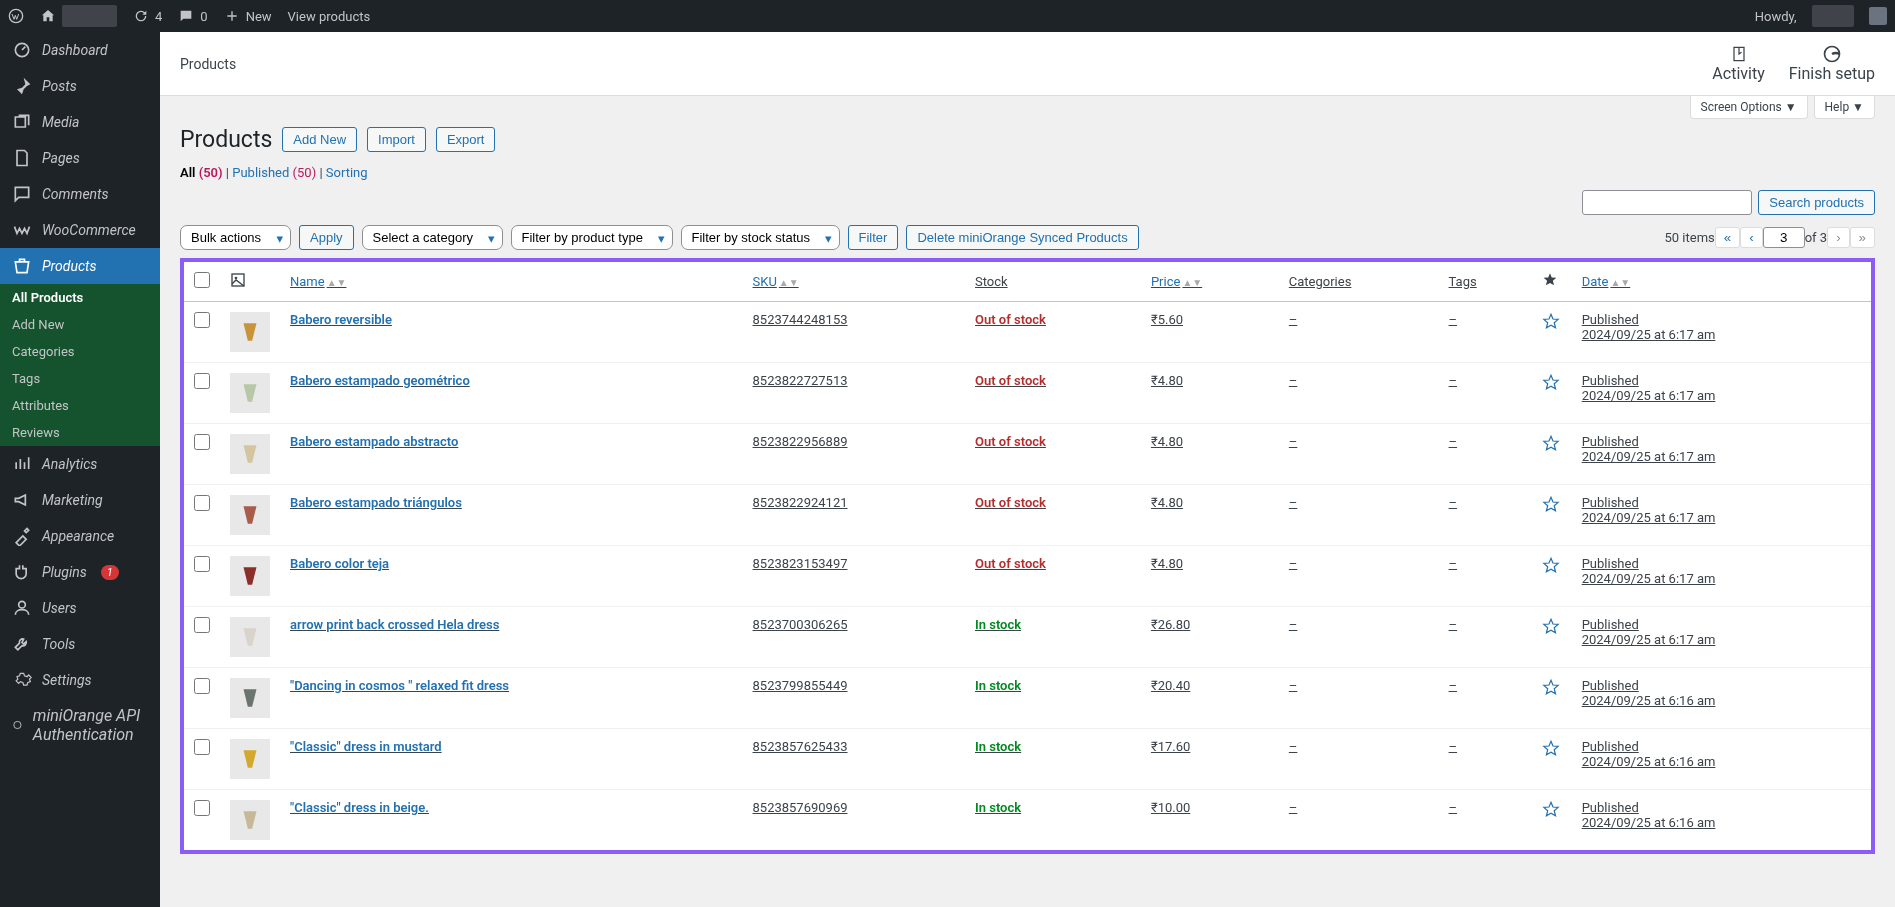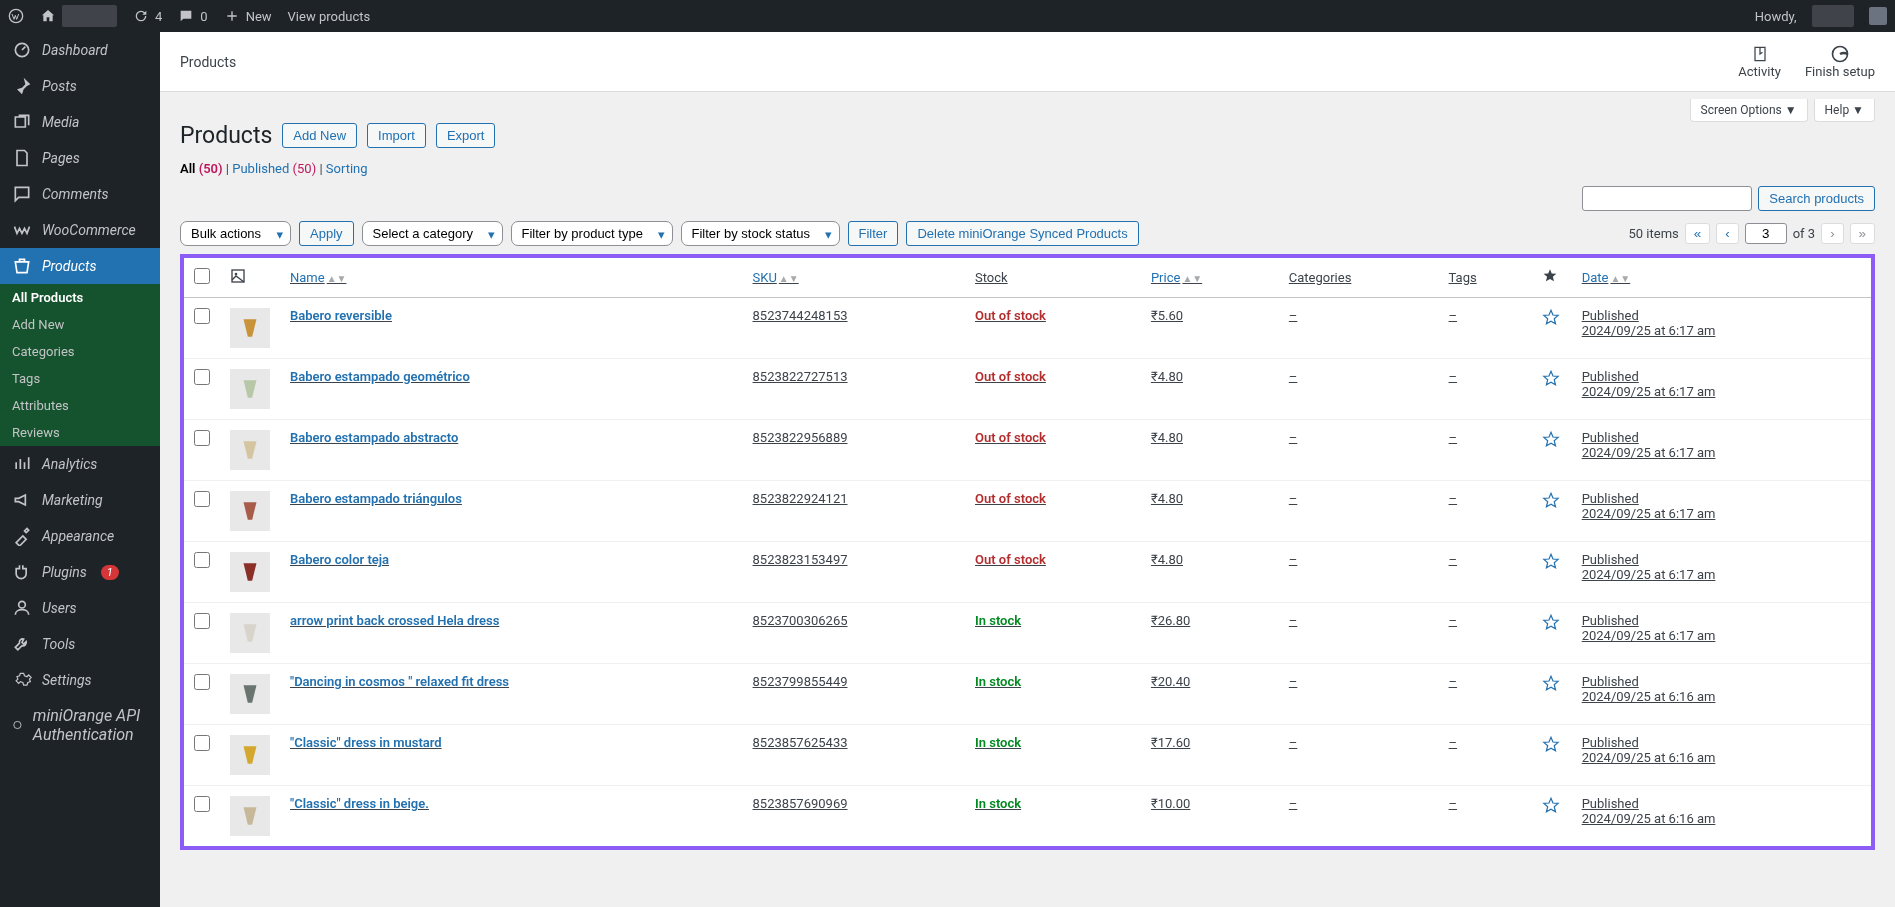--- a/index.html
+++ b/index.html
@@ -16,39 +16,39 @@
 .sidebar-item.active { background: #2271b1; color: #fff; position: relative; }
 .sidebar-item.active::after { content: ''; position: absolute; right: -8px; top: 50%; transform: translateY(-50%); border: 8px solid transparent; border-right-color: #f0f0f1; }
 .sidebar-sub { background: #14532d; }
 .sidebar-sub-item { padding: 6px 12px; font-size: 13px; cursor: pointer; color: #c3c4c7; }
 .sidebar-sub-item.active { color: #fff; font-weight: 600; }
 .plugin-badge { background: #d63638; color: #fff; border-radius: 9px; font-size: 11px; padding: 1px 6px; margin-left: 4px; }
 .main { flex: 1; background: #f0f0f1; }
 .header-strip { background: #fff; padding: 12px 20px; display: flex; justify-content: space-between; align-items: center; border-bottom: 1px solid #dcdcde; }
 .header-strip h2 { font-size: 14px; font-weight: 400; }
 .header-actions { display: flex; gap: 24px; }
-.header-action { display: flex; flex-direction: column; align-items: center; font-size: 13px; cursor: pointer; color: #3c434a; }
+.header-action { display: flex; flex-direction: column; align-items: center; font-size: 16px; cursor: pointer; color: #3c434a; }
 .header-action svg { width: 20px; height: 20px; fill: #3c434a; }
 .content { padding: 10px 20px; position: relative; }
-.top-right-tabs { position: absolute; right: 20px; top: 7px; display: flex; gap: 6px; }
+.top-right-tabs { position: absolute; right: 20px; top: 0; display: flex; gap: 6px; }
 .screen-tab { background: #fff; border: 1px solid #dcdcde; border-top: none; padding: 4px 10px; font-size: 12px; cursor: pointer; border-radius: 0 0 4px 4px; }
 .page-title-row { display: flex; align-items: center; gap: 10px; margin-top: 20px; margin-bottom: 12px; }
 .page-title-row h1 { font-size: 23px; font-weight: 400; color: #1d2327; }
 .btn-secondary { border: 1px solid #2271b1; color: #2271b1; background: #f6f7f7; padding: 4px 10px; border-radius: 3px; font-size: 13px; cursor: pointer; }
 .subsubsub { font-size: 13px; margin-bottom: 10px; }
 .subsubsub a { color: #2271b1; text-decoration: none; }
 .subsubsub .current { font-weight: 600; color: #000; }
 .subsubsub .count { color: #be185d; }
 .search-row { display: flex; justify-content: flex-end; margin-bottom: 10px; gap: 6px; }
 .search-row input[type=text] { border: 1px solid #8c8f94; padding: 4px 8px; width: 170px; border-radius: 3px; }
 .filters-row { display: flex; align-items: center; gap: 8px; margin-bottom: 8px; }
 .select-wrap { position: relative; display: inline-block; }
 .select-wrap select { appearance: none; border: 1px solid #8c8f94; padding: 4px 28px 4px 10px; border-radius: 7px; font-size: 13px; background: #fff; cursor: pointer; }
 .select-wrap::after { content: '▾'; position: absolute; right: 8px; top: 50%; transform: translateY(-50%); pointer-events: none; color: #2271b1; }
-.pagination { display: flex; align-items: center; gap: 6px; margin-left: auto; font-size: 13px; }
+.pagination { display: flex; align-items: center; gap: 0; margin-left: auto; font-size: 13px; }
 .pag-btn { border: 1px solid #dcdcde; background: #fff; padding: 2px 8px; border-radius: 3px; cursor: pointer; color: #2271b1; }
 .pag-btn.disabled { color: #8c8f94; cursor: default; }
 .pag-input { width: 42px; text-align: center; border: 1px solid #8c8f94; padding: 2px; border-radius: 3px; }
 .table { width: 100%; border-collapse: collapse; background: #fff; border: 4px solid #8b5cf6; text-decoration: underline; }
 .table th { text-align: left; padding: 10px; font-weight: 400; font-size: 13px; border-bottom: 1px solid #c3c4c7; }
 .table th a { color: #2271b1; text-decoration: none; }
 .table td { padding: 10px; vertical-align: top; font-size: 13px; }
 .table tbody tr { border-bottom: 1px solid #f0f0f1; }
 .thumb { width: 40px; height: 40px; background: #e8e8e8; display: flex; align-items: center; justify-content: center; }
 .thumb svg { width: 26px; height: 26px; }

